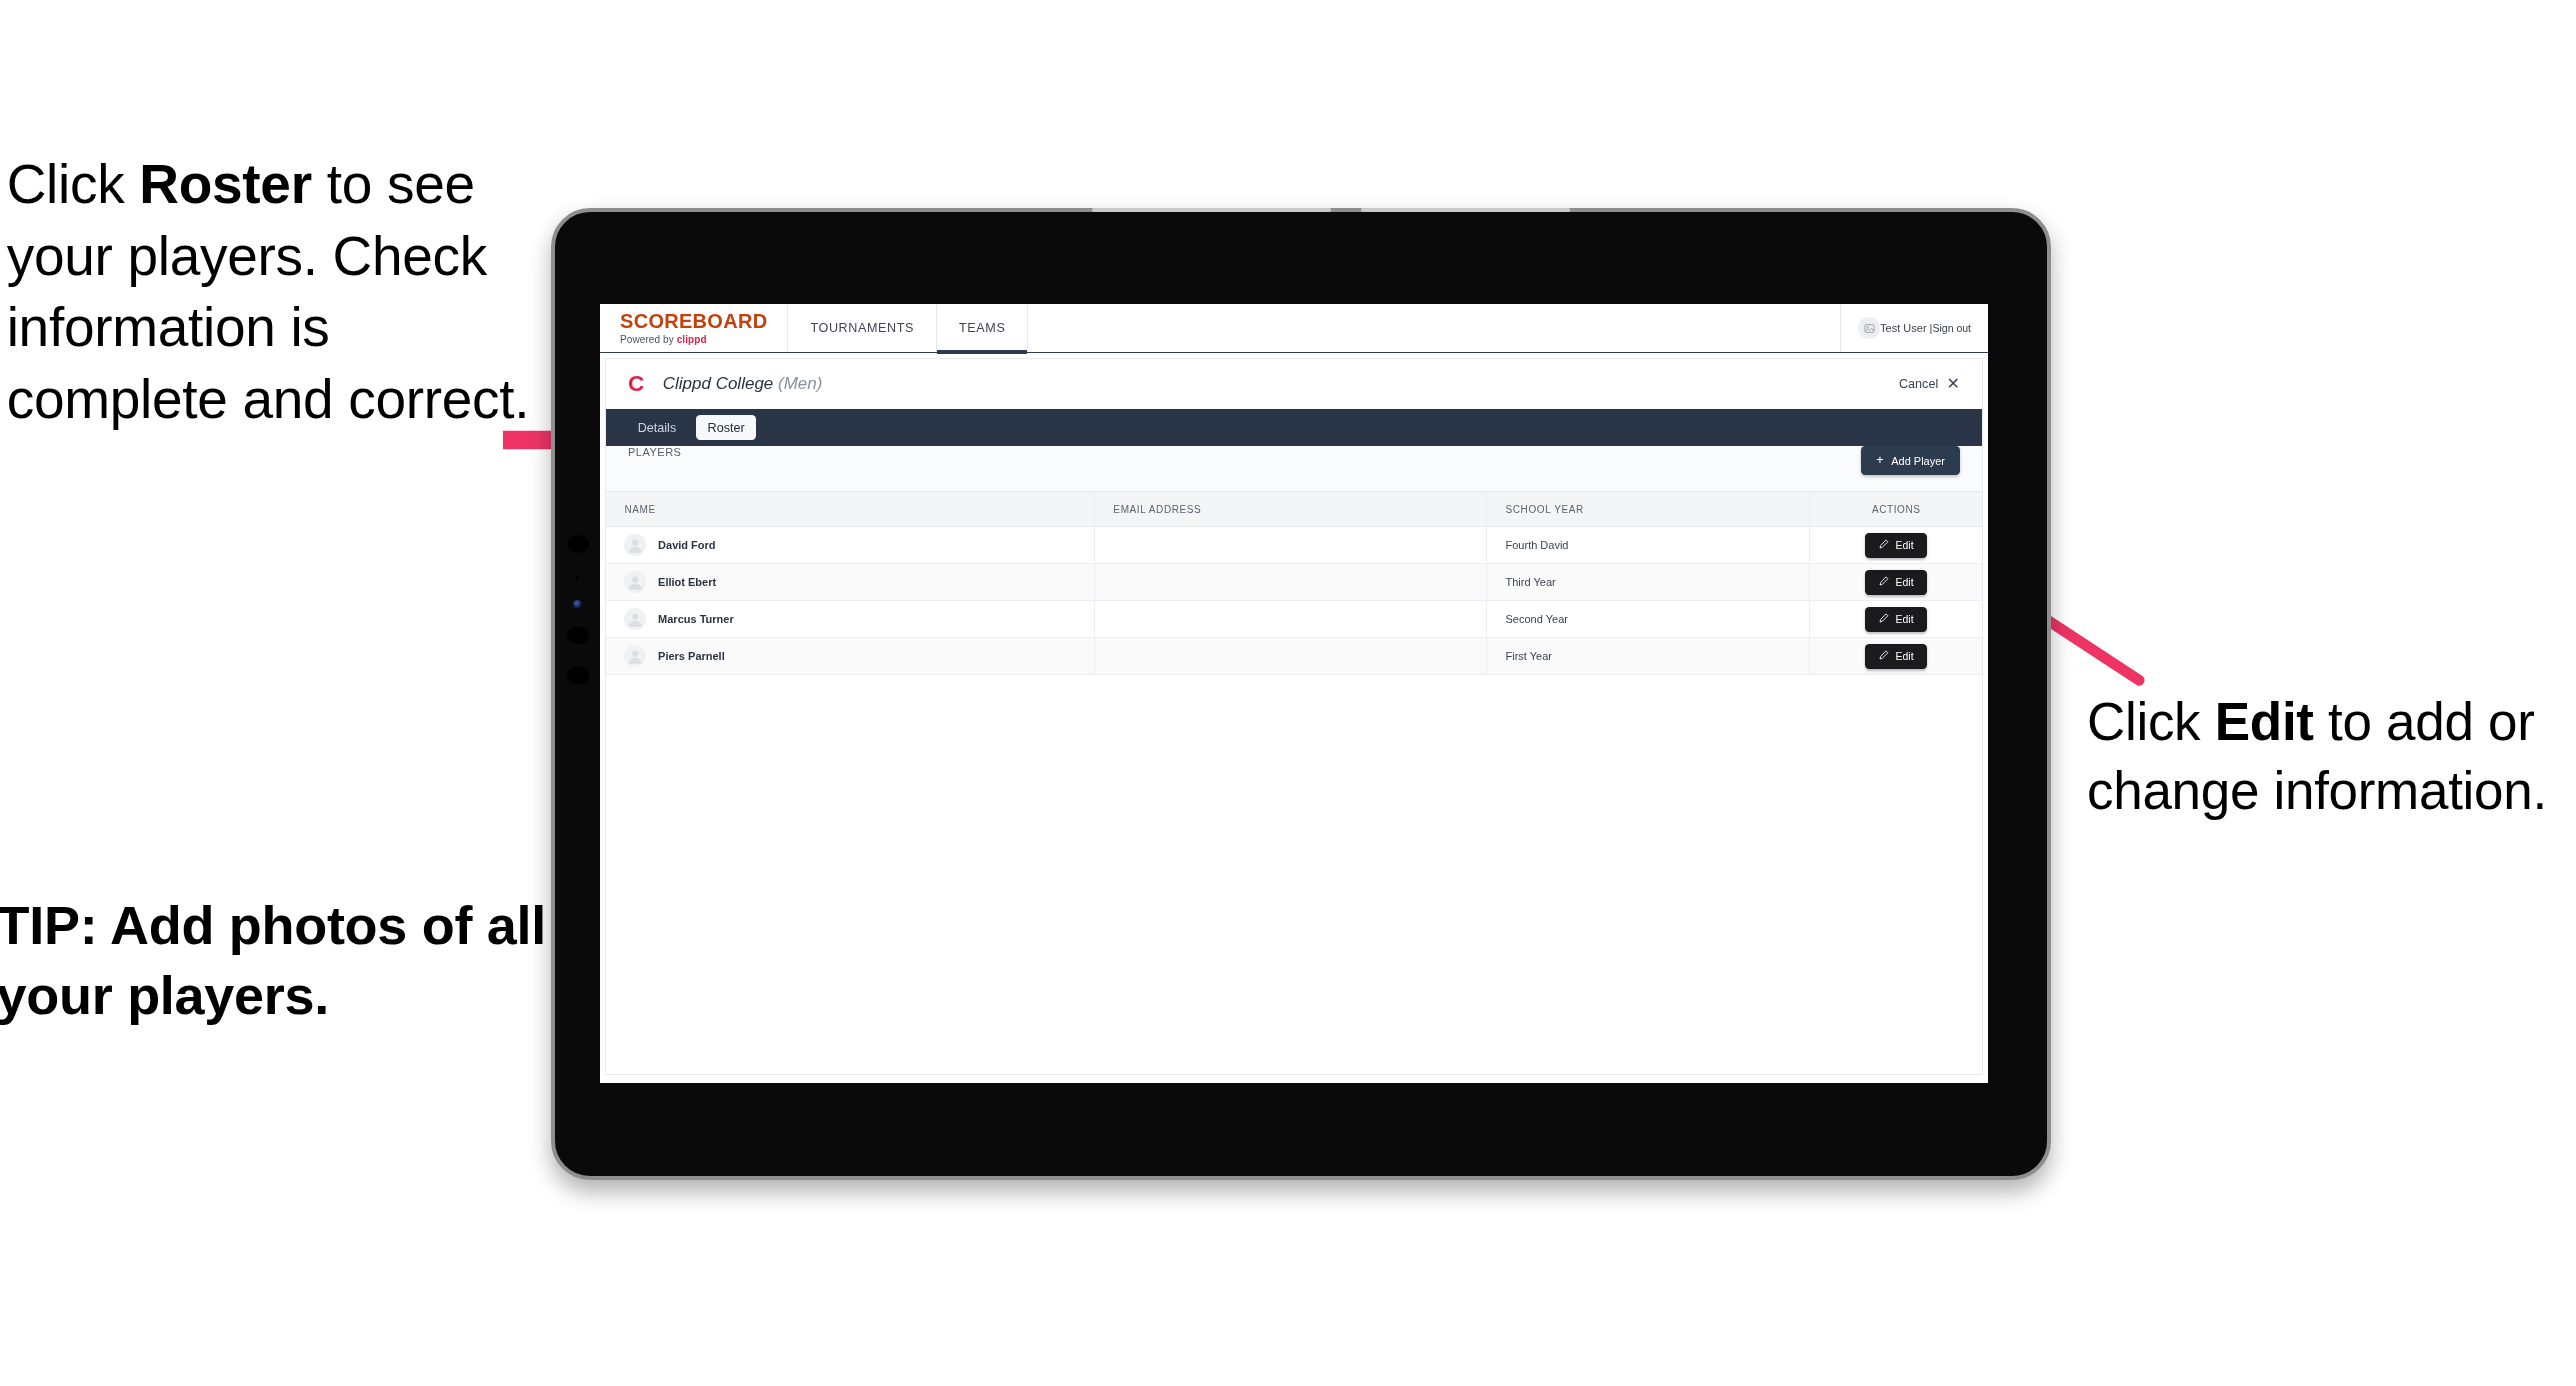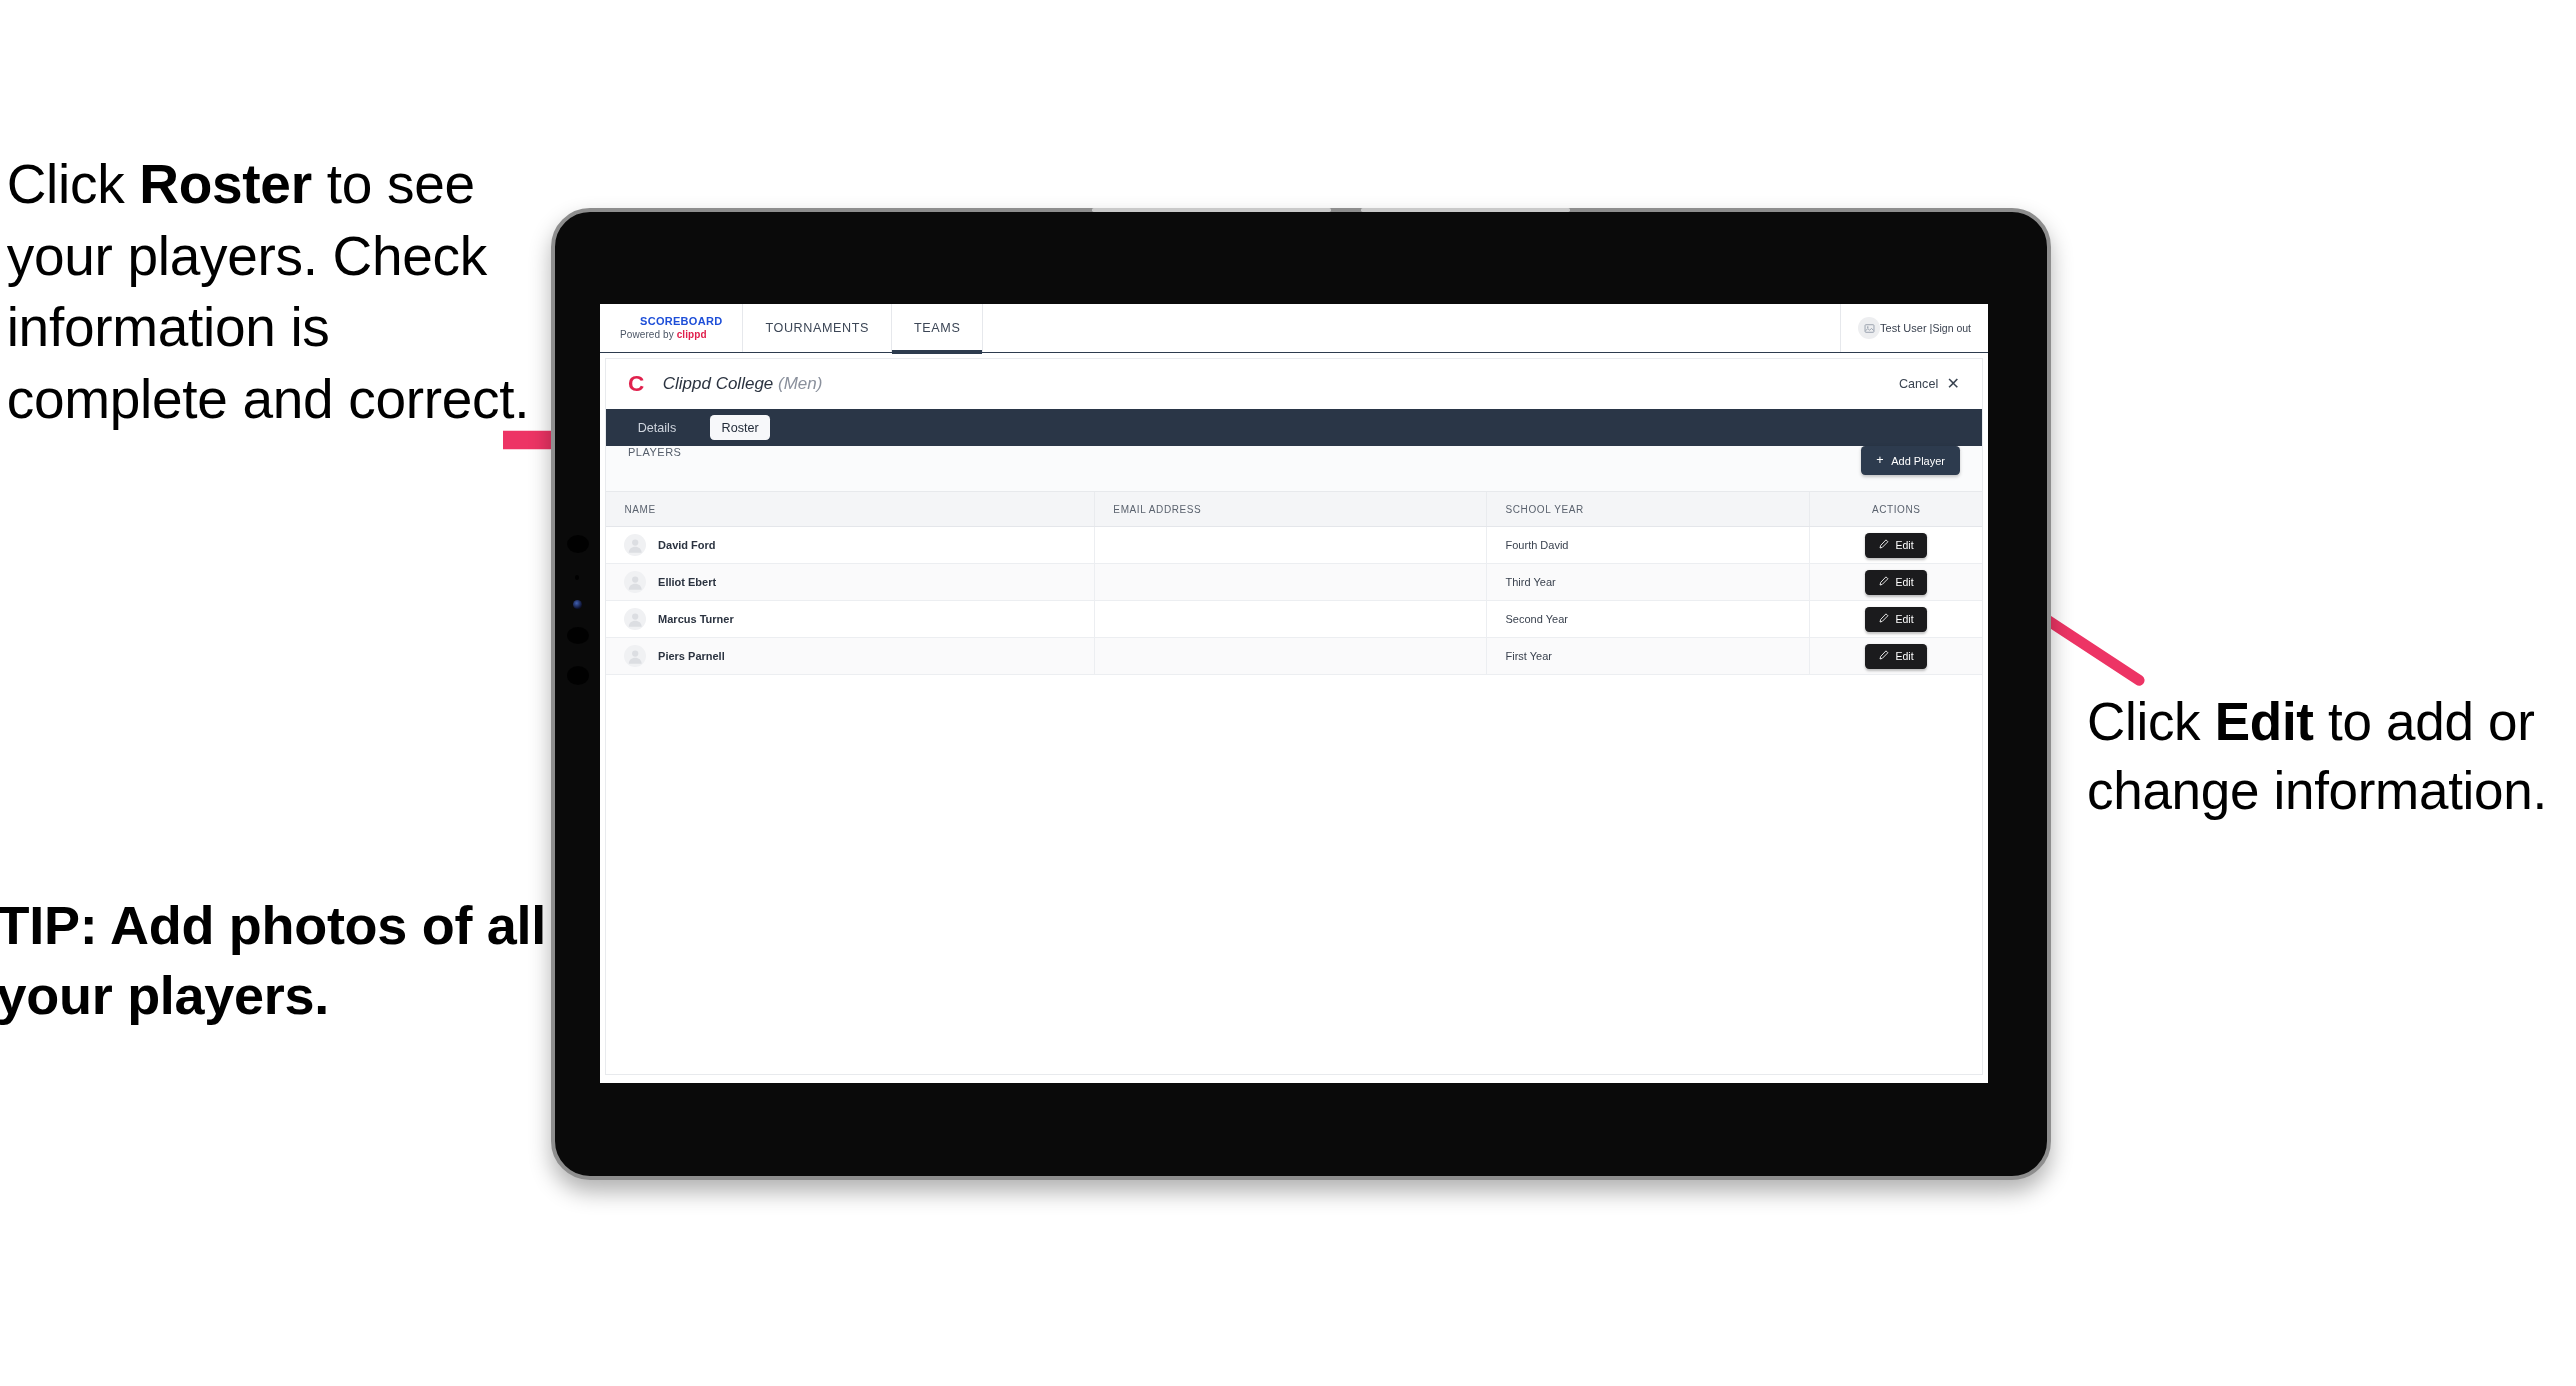--- a/index.html
+++ b/index.html
@@ -73,24 +73,23 @@
     border-bottom: 1.7px solid #2d3b4e;
     display: flex; align-items: stretch;
     position: relative;
   }
   .brand {
     display: flex; flex-direction: column; justify-content: center;
     padding: 0 20px 0 20px; min-width: 126px;
     border-right: 0.8px solid #e6e8ec;
   }
   .brand-main {
-    font-size: 11px; font-weight: 800; letter-spacing: 0.3px;
-    color: #1d4ed8; font-family: "Liberation Sans", sans-serif;
+    font-size: 20px; font-weight: 800; letter-spacing: 0.3px;
+    color: #c2410c; font-family: "Liberation Sans", sans-serif;
     line-height: 1;
-    margin-left: 20px;
   }
   .brand-sub { font-size: 10px; color: #4b5565; margin-top: 2.5px; letter-spacing: 0.1px; }
   .brand-sub .clippd { color: #e0214d; font-weight: 700; }
 
   .nav-tab {
     display: flex; align-items: center; padding: 0 22px;
     font-size: 12.6px; color: #3c4656; letter-spacing: 0.6px;
     border-right: 0.8px solid #e6e8ec; cursor: pointer;
     position: relative; background: #fff;
   }
@@ -121,21 +120,21 @@
   .team-name .gender { color: #8a909c; }
   .team-cancel {
     margin-left: auto; display: flex; align-items: center; gap: 8.4px;
     font-size: 12.6px; color: #394350; cursor: pointer;
   }
   .x-glyph { font-size: 16px; line-height: 1; }
 
   
   .subtabs {
     background: #2a3647; height: 37px;
-    display: flex; align-items: center; padding: 0 20px; gap: 22px;
+    display: flex; align-items: center; padding: 0 20px; gap: 8px;
   }
   .subtab {
     font-size: 12.6px; color: #cfd5de; padding: 5.9px 11.7px;
     border-radius: 4.2px; cursor: pointer;
   }
   .subtab.active { background: #f7f8fa; color: #232c39; font-weight: 500; }
 
   
   .players-bar {
     height: 46px; background: #fafbfc;

